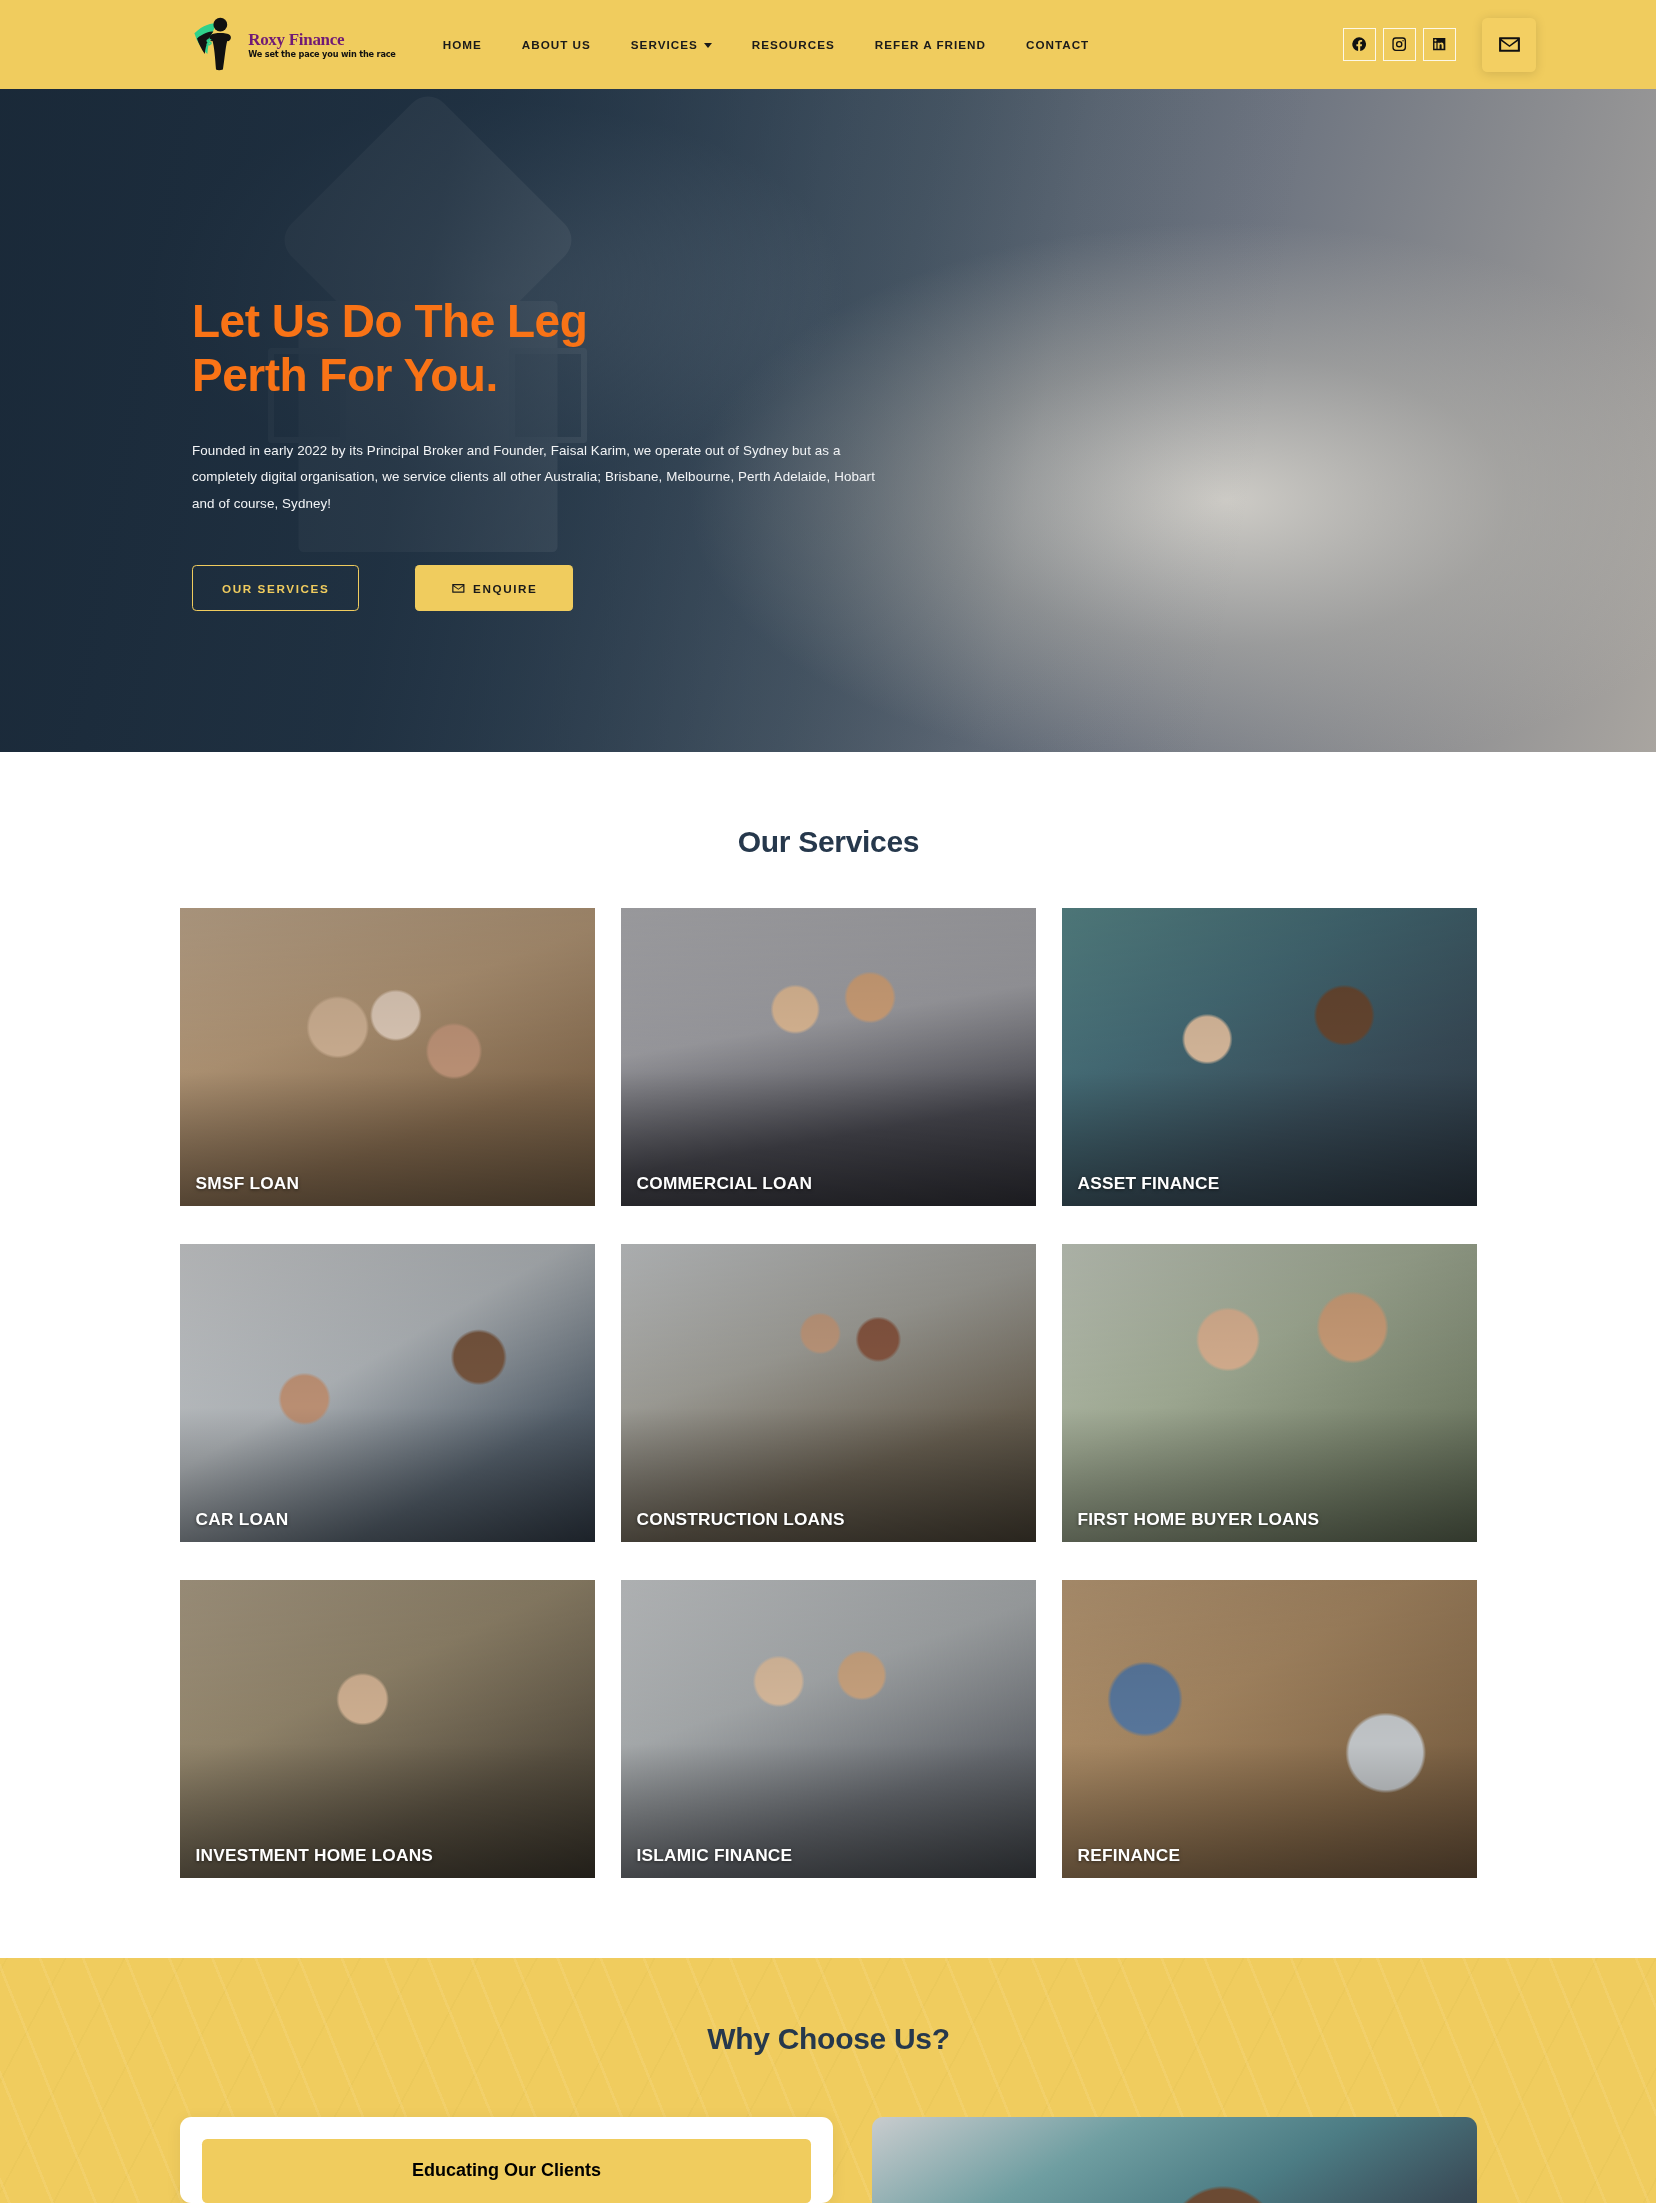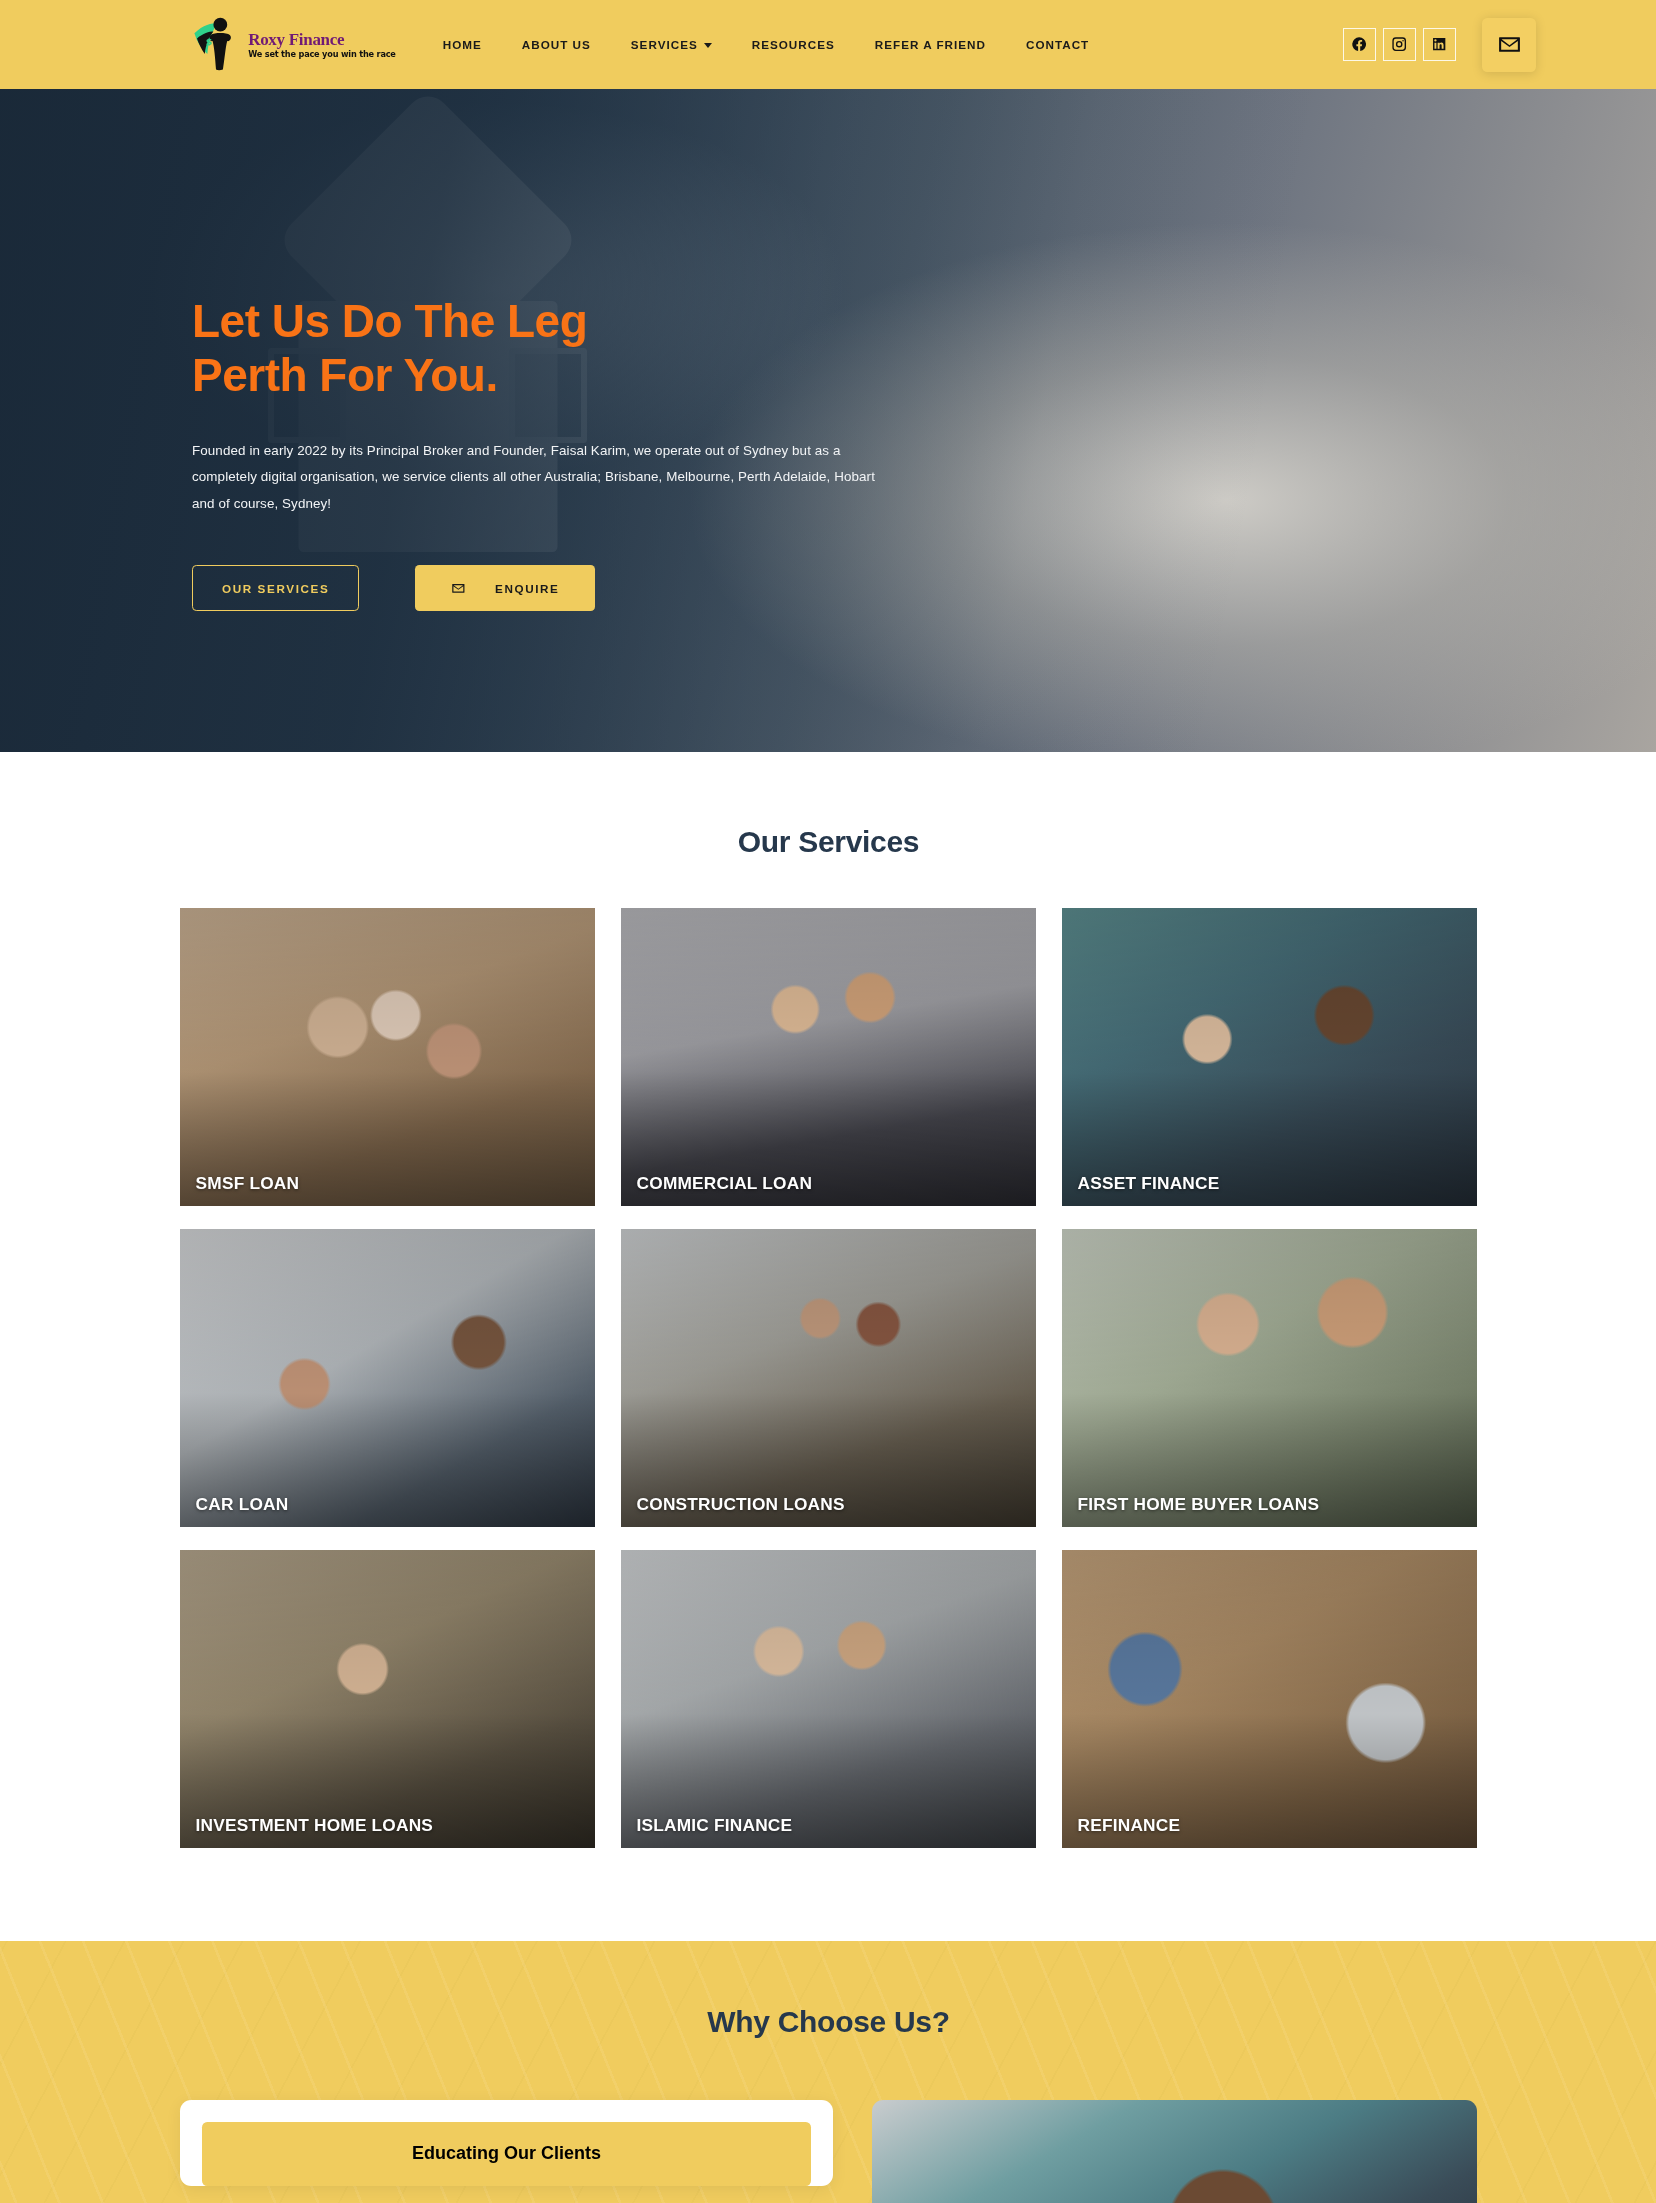--- a/index.html
+++ b/index.html
@@ -192,45 +192,45 @@
   .btn-solid{
     background:#f0cc5e;
     color:#1a1a1a;
     border:none;
     border-radius:4.3px;
     font-size:11.7px;
     font-weight:bold;
     letter-spacing:1.6px;
     padding:15.6px 36px;
     cursor:pointer;
-    display:flex;align-items:center;gap:29px;
+    display:flex;align-items:center;gap:7px;
     font-family:"Liberation Sans", sans-serif;
   }
   .btn-solid svg{ width:14.7px;height:14.7px;fill:#1a1a1a; }
 
   
   .services{
     background:#ffffff;
     padding:73px 0 80px;
   }
   .section-title{
     text-align:center;
     font-size:30px;
     font-weight:bold;
     color:#26384c;
     letter-spacing:-0.3px;
     margin-bottom:49px;
   }
   .service-grid{
     width:1297px;
-    margin:13px auto;
+    margin:0 auto;
     display:grid;
     grid-template-columns:repeat(3, 415px);
     justify-content:space-between;
-    row-gap:23px;
+    row-gap:38px;
   }
   .service-card{
     position:relative;
     height:298px;
     overflow:hidden;
     cursor:pointer;
     background:#6b6b6b;
   }
   .service-card .ph{ position:absolute; inset:0; }
   .service-card .shade{

